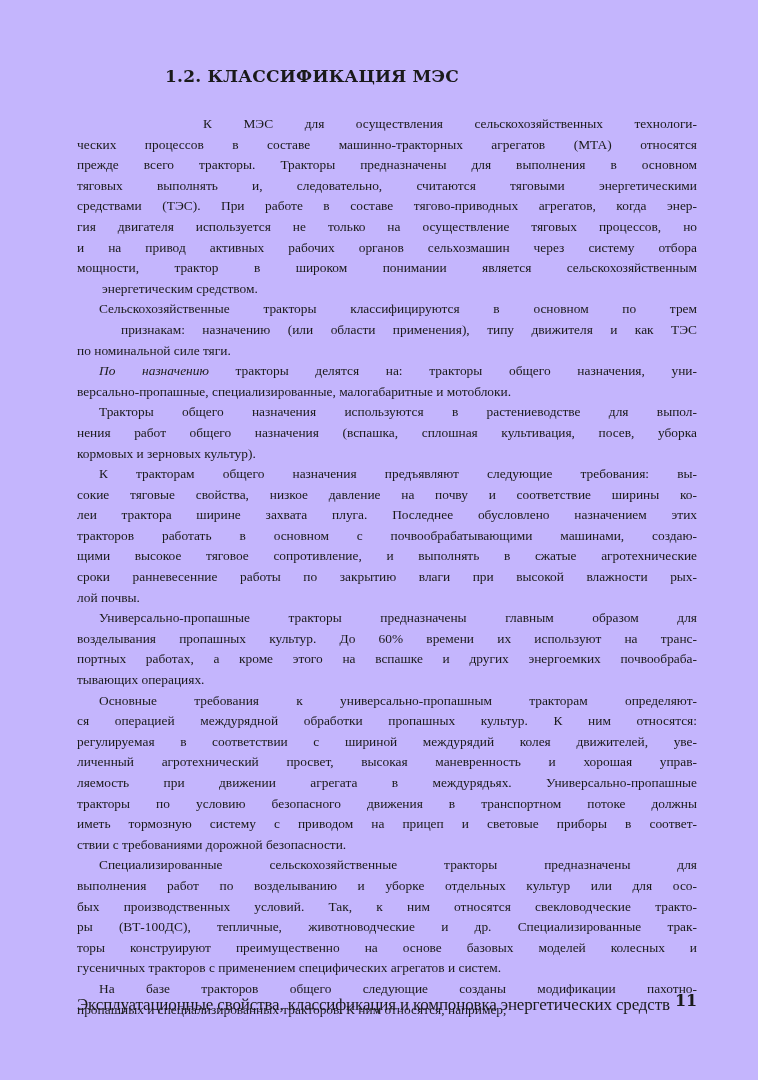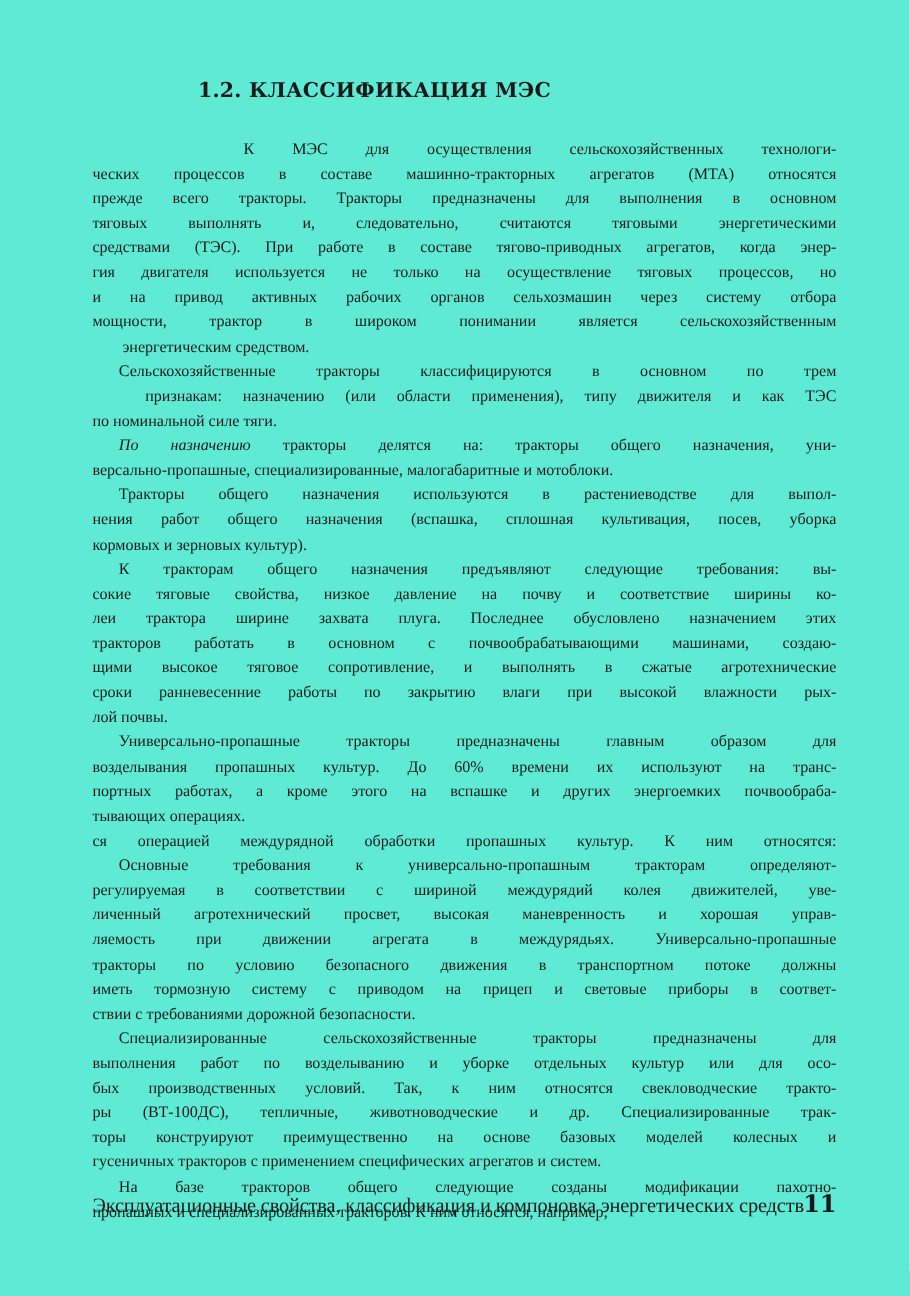--- a/index.html
+++ b/index.html
@@ -1,39 +1,39 @@
 <!DOCTYPE html>
 <html><head>
 <meta charset="utf-8">
 <style>
   html, body { margin: 0; padding: 0; background: #ffffff; }
   body { width: 758px; height: 1080px; position: relative; overflow: hidden; }
   .page {
     position: absolute; left: 0; top: 0; width: 758px; height: 1080px;
-    background: #5eead4; color: #1a1a1a;
+    background: #c4b5fd; color: #1a1a1a;
     font-family: "DejaVu Serif", "Liberation Serif", serif;
   }
   .title {
     position: absolute; left: 165px; top: 66px;
     font-size: 17px; font-weight: bold; letter-spacing: 0.2px;
     font-family: "DejaVu Serif", serif;
   }
   .body {
     position: absolute; left: 77px; top: 114px; width: 620px;
     font-size: 13.4px; line-height: 20.6px;
     text-align: justify; font-family: "Liberation Serif", "DejaVu Serif", serif;
   }
   .body .ital { font-style: italic; }
   .footer {
     position: absolute; left: 77px; top: 993px; width: 620px;
     font-size: 11px; font-family: "DejaVu Sans Mono", "Liberation Mono", monospace;
     letter-spacing: -0.15px;
   }
   .footer .running { position: absolute; left: 0; top: 2px; font-family: "Liberation Serif", serif; font-size: 17px; }
-  .footer .pageno { position: absolute; right: 0; top: -2px; font-size: 20px; font-weight: bold; font-family: "DejaVu Serif", serif; }
+  .footer .pageno { position: absolute; right: 0; top: -2px; font-size: 16px; font-weight: bold; font-family: "DejaVu Serif", serif; }
 </style>
 </head>
 <body>
 
 <div class="page">
   <div class="title">1.2. КЛАССИФИКАЦИЯ МЭС</div>
   <div class="body" id="body">
       <div style="margin: 0px;">
         <div style="white-space: normal; text-align: justify; text-align-last: justify; overflow: visible; padding-left: 126px;"><span>К МЭС для осуществления сельскохозяйственных технологи-</span></div>
         <div style="white-space: normal; text-align: justify; text-align-last: justify; overflow: visible;"><span>ческих процессов в составе машинно-тракторных агрегатов (МТА) относятся</span></div>
@@ -68,22 +68,22 @@
         <div style="white-space: normal; text-align: justify; text-align-last: justify; overflow: visible;"><span>сроки ранневесенние работы по закрытию влаги при высокой влажности рых-</span></div>
         <div style="white-space: normal; text-align: justify; text-align-last: left; overflow: visible;"><span>лой почвы.</span></div>
       </div>
       <div style="margin: 0px;">
         <div style="white-space: normal; text-align: justify; text-align-last: justify; overflow: visible; padding-left: 22px;"><span>Универсально-пропашные тракторы предназначены главным образом для</span></div>
         <div style="white-space: normal; text-align: justify; text-align-last: justify; overflow: visible;"><span>возделывания пропашных культур. До 60% времени их используют на транс-</span></div>
         <div style="white-space: normal; text-align: justify; text-align-last: justify; overflow: visible;"><span>портных работах, а кроме этого на вспашке и других энергоемких почвообраба-</span></div>
         <div style="white-space: normal; text-align: justify; text-align-last: left; overflow: visible;"><span>тывающих операциях.</span></div>
       </div>
       <div style="margin: 0px;">
+        <div style="white-space: normal; text-align: justify; text-align-last: justify; overflow: visible; padding-left: 22px;"><span>Основные требования к универсально-пропашным тракторам определяют-</span></div>
         <div style="white-space: normal; text-align: justify; text-align-last: justify; overflow: visible;"><span>ся операцией междурядной обработки пропашных культур. К ним относятся:</span></div>
-        <div style="white-space: normal; text-align: justify; text-align-last: justify; overflow: visible; padding-left: 22px;"><span>Основные требования к универсально-пропашным тракторам определяют-</span></div>
         <div style="white-space: normal; text-align: justify; text-align-last: justify; overflow: visible;"><span>регулируемая в соответствии с шириной междурядий колея движителей, уве-</span></div>
         <div style="white-space: normal; text-align: justify; text-align-last: justify; overflow: visible;"><span>личенный агротехнический просвет, высокая маневренность и хорошая управ-</span></div>
         <div style="white-space: normal; text-align: justify; text-align-last: justify; overflow: visible;"><span>ляемость при движении агрегата в междурядьях. Универсально-пропашные</span></div>
         <div style="white-space: normal; text-align: justify; text-align-last: justify; overflow: visible;"><span>тракторы по условию безопасного движения в транспортном потоке должны</span></div>
         <div style="white-space: normal; text-align: justify; text-align-last: justify; overflow: visible;"><span>иметь тормозную систему с приводом на прицеп и световые приборы в соответ-</span></div>
         <div style="white-space: normal; text-align: justify; text-align-last: left; overflow: visible;"><span>ствии с требованиями дорожной безопасности.</span></div>
       </div>
       <div style="margin: 0px;">
         <div style="white-space: normal; text-align: justify; text-align-last: justify; overflow: visible; padding-left: 22px;"><span>Специализированные сельскохозяйственные тракторы предназначены для</span></div>
         <div style="white-space: normal; text-align: justify; text-align-last: justify; overflow: visible;"><span>выполнения работ по возделыванию и уборке отдельных культур или для осо-</span></div>

